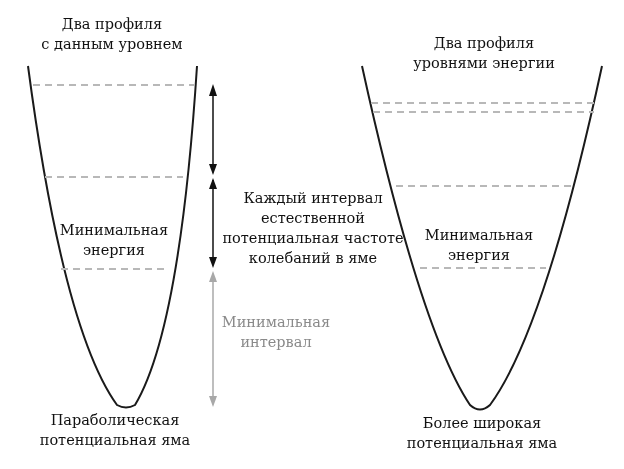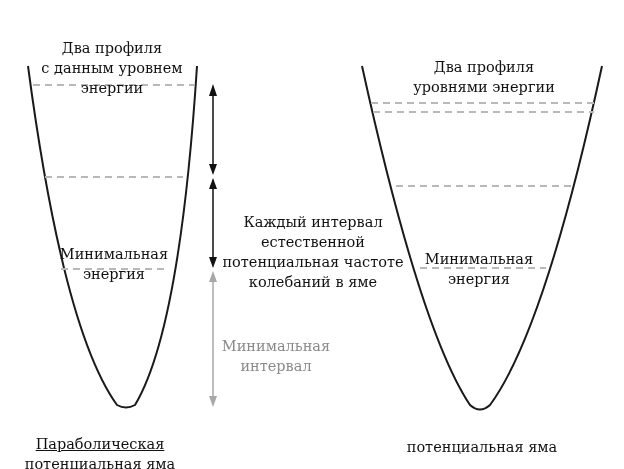--- a/index.html
+++ b/index.html
@@ -1,20 +1,20 @@
 <!DOCTYPE html>
 <html><head>
 <meta charset="utf-8">
 <style>
   html, body { margin: 0; padding: 0; background: #ffffff; }
   body { width: 624px; height: 469px; position: relative; overflow: hidden;
          font-family: "DejaVu Serif", "Liberation Serif", serif; color: #111; }
   svg.canvas { position: absolute; left: 0; top: 0; }
   .label { position: absolute; text-align: center; font-size: 14.5px; line-height: 20px;
-           white-space: nowrap; transform: translateX(-50%); margin-top: 24px; }
+           white-space: nowrap; transform: translateX(-50%); }
   .label .line { display: block; }
   .gray { color: #8a8a8a; }
 </style>
 </head>
 <body>
 
 <svg class="canvas" width="624" height="469" viewBox="0 0 624 469">
   <defs>
     <marker id="ahB" markerWidth="8" markerHeight="10" refX="4" refY="0" orient="auto" markerUnits="userSpaceOnUse" viewBox="0 0 8 10">
       <path d="M0,10 L4,0 L8,10 Z" fill="#111"></path>
@@ -49,27 +49,26 @@
     <line x1="371" y1="103" x2="596" y2="103"></line>
     <line x1="373" y1="112" x2="594" y2="112"></line>
     <line x1="396" y1="186" x2="571" y2="186"></line>
     <line x1="420" y1="268" x2="546" y2="268"></line>
   </g>
 </svg>
 
 <div class="label" style="left:112px; top:14px;">
   <span class="line">Два профиля</span>
   <span class="line">с данным уровнем</span>
-  <span class="line">энергии</span>
 </div>
 <div class="label" style="left:114px; top:220px;">
   <span class="line">Минимальная</span>
   <span class="line">энергия</span>
 </div>
-<div class="label" style="left:100px; top:410px;text-decoration:underline;">
+<div class="label" style="left:115px; top:410px;">
   <span class="line">Параболическая</span>
   <span class="line">потенциальная яма</span>
 </div>
 
 <div class="label" style="left:313px; top:188px;">
   <span class="line">Каждый интервал</span>
   <span class="line">естественной</span>
   <span class="line">потенциальная частоте</span>
   <span class="line">колебаний в яме</span>
 </div>
@@ -80,14 +79,15 @@
 
 <div class="label" style="left:484px; top:33px;">
   <span class="line">Два профиля</span>
   <span class="line">уровнями энергии</span>
 </div>
 <div class="label" style="left:479px; top:225px;">
   <span class="line">Минимальная</span>
   <span class="line">энергия</span>
 </div>
 <div class="label" style="left:482px; top:413px;">
+  <span class="line">Более широкая</span>
   <span class="line">потенциальная яма</span>
 </div>
 
 </body></html>

